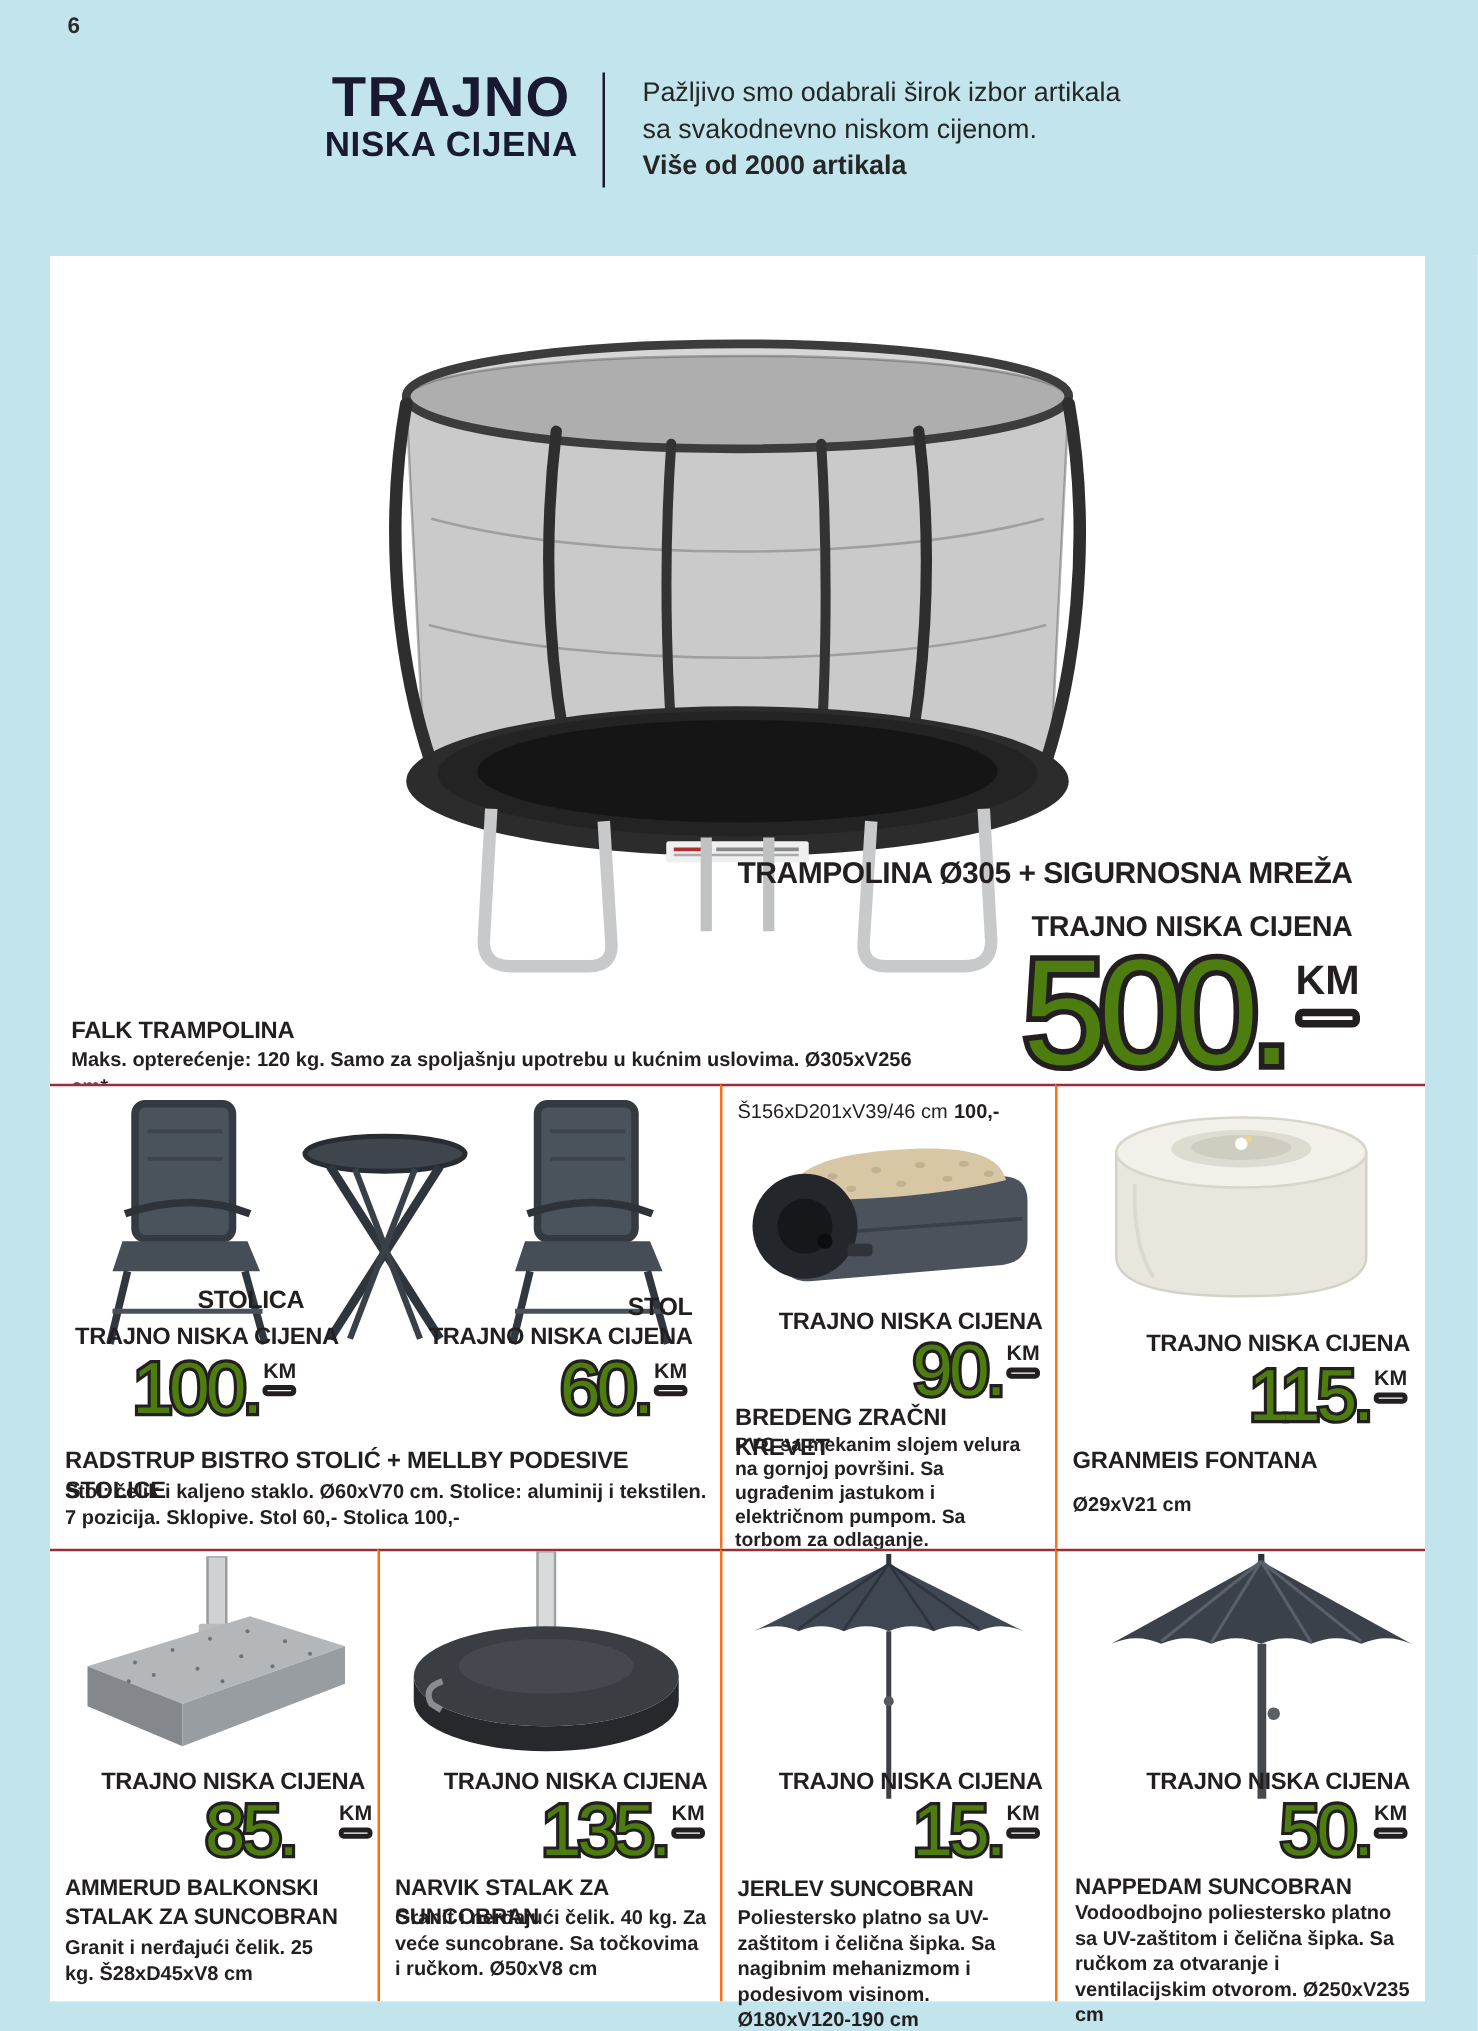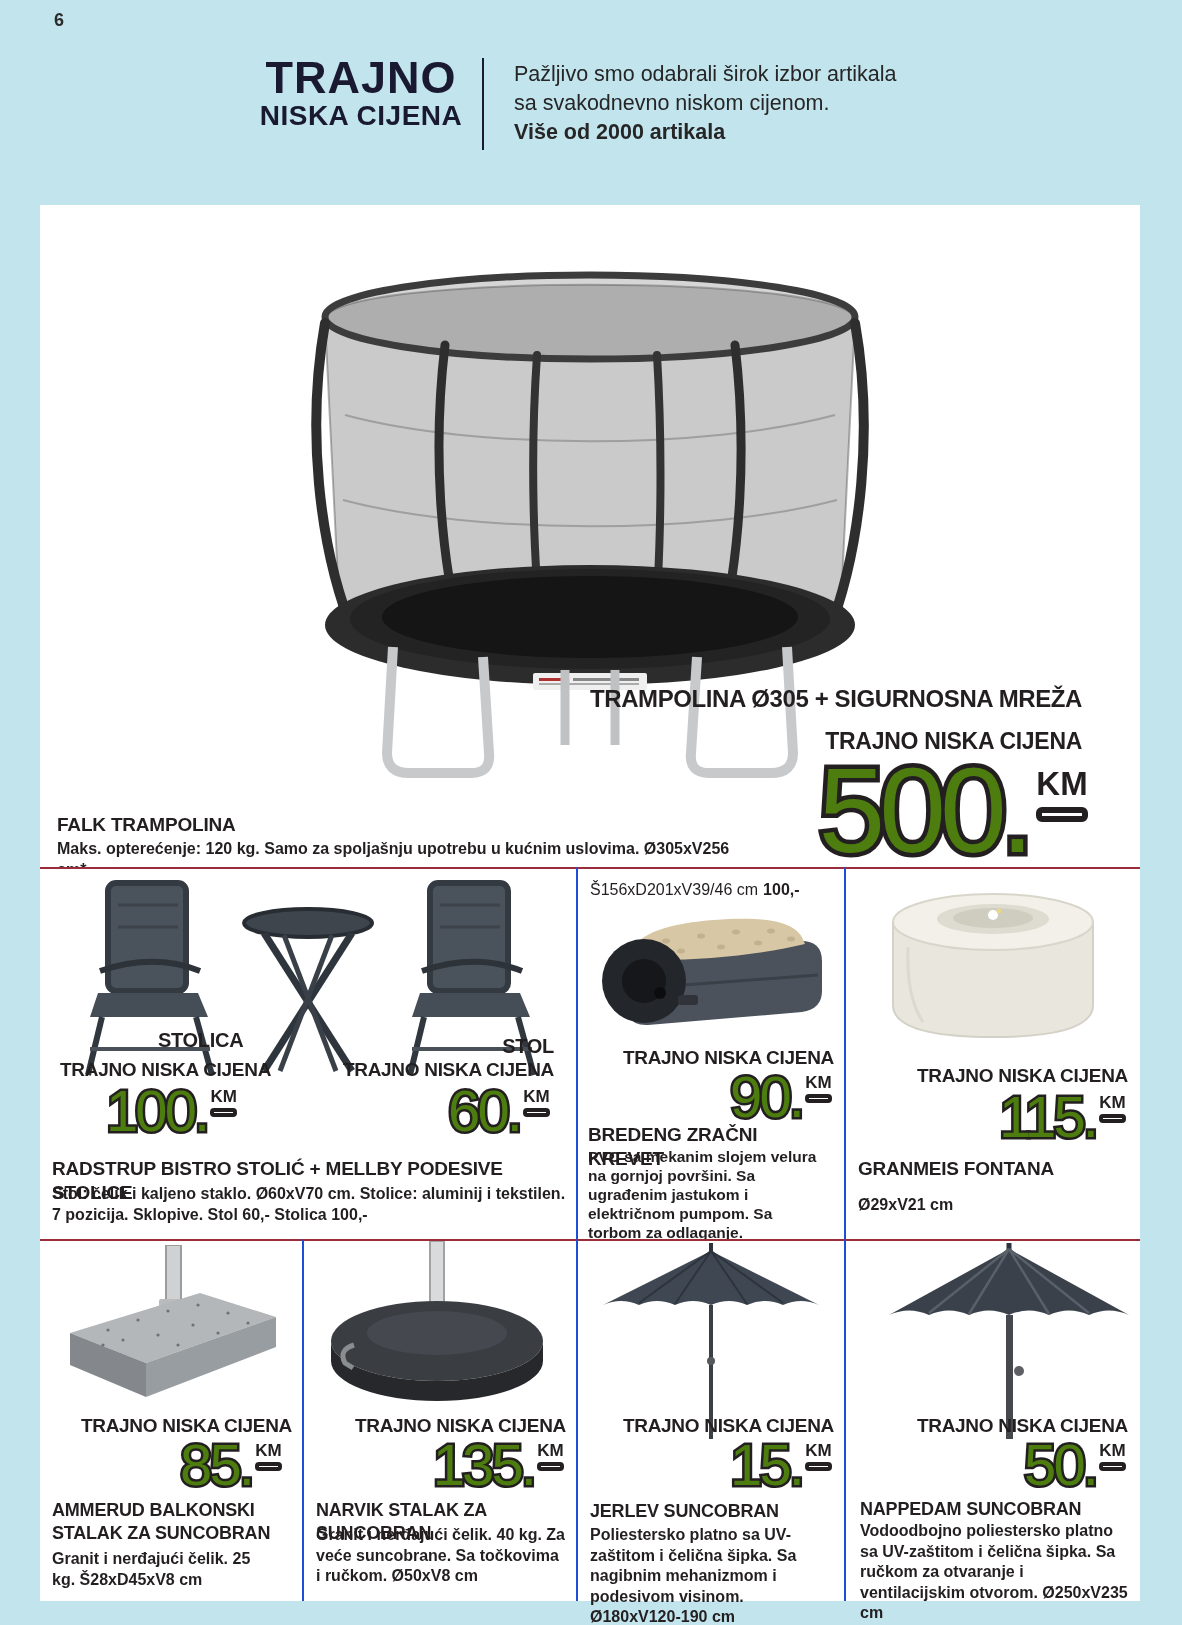--- a/index.html
+++ b/index.html
@@ -11,21 +11,21 @@
   .logo { position:absolute; left:255px; top:55px; width:212px; text-align:center; color:#191932; }
   .logo .l1 { font-size:45px; font-weight:700; letter-spacing:1px; line-height:1.0; }
   .logo .l2 { font-size:28px; font-weight:700; letter-spacing:0.5px; line-height:1.15; }
   .logo-div { position:absolute; left:482px; top:58px; width:2px; height:92px; background:#191932; }
   .tagline { position:absolute; left:514px; top:60px; font-size:21.5px; line-height:29px; color:#262626; }
   .tagline .bold { font-weight:700; }
 
   
   .content { position:absolute; left:40px; top:205px; width:1100px; height:1396px; background:#ffffff; }
   .panel { position:absolute; background:#fff; }
-  .bl { border-left:2px solid #1d4ed8; }
+  .bl { border-left:2px solid #f97316; }
   .bt { border-top:2px solid #9b2d3a; }
 
   .p-tramp    { left:0;   top:0;    width:1100px; height:662px; }
   .p-bistro   { left:0;   top:662px; width:536px; height:464px; }
   .p-bredeng  { left:536px; top:662px; width:268px; height:372px; }
   .p-granmeis { left:804px; top:662px; width:296px; height:372px; }
   .p-ammerud  { left:0;   top:1034px; width:262px; height:362px; }
   .p-narvik   { left:262px; top:1034px; width:274px; height:362px; }
   .p-jerlev   { left:536px; top:1034px; width:268px; height:362px; }
   .p-nappedam { left:804px; top:1034px; width:296px; height:362px; }
@@ -262,21 +262,21 @@
             <circle cx="200" cy="78" r="1.6"></circle>
           <circle cx="75" cy="95" r="1.6"></circle>
             <circle cx="110" cy="90" r="1.6"></circle>
             <circle cx="145" cy="80" r="1.6"></circle>
           <circle cx="170" cy="88" r="1.6"></circle>
             <circle cx="55" cy="100" r="1.6"></circle>
             <circle cx="130" cy="100" r="1.6"></circle>
         </g>
       </svg>
       <div class="abs tnc ta-r" style="right:10px; top:174px;">TRAJNO NISKA CIJENA</div>
-      <div class="abs price sm" style="right:20px; top:200px;">
+      <div class="abs price sm" style="right:4px; top:200px;gap:32px;">
         <span class="num">85.</span>
         <span class="kmcol">
             <span class="km">KM</span>
             <span class="dash"></span>
           </span>
       </div>
       <div class="abs pname" style="left:12px; top:258px; width:235px; font-size:18px; line-height:23px;">AMMERUD BALKONSKI STALAK ZA SUNCOBRAN</div>
       <div class="abs pdesc" style="left:12px; top:308px; width:210px;">Granit i nerđajući čelik. 25 kg. Š28xD45xV8 cm</div>
     </section>
 

